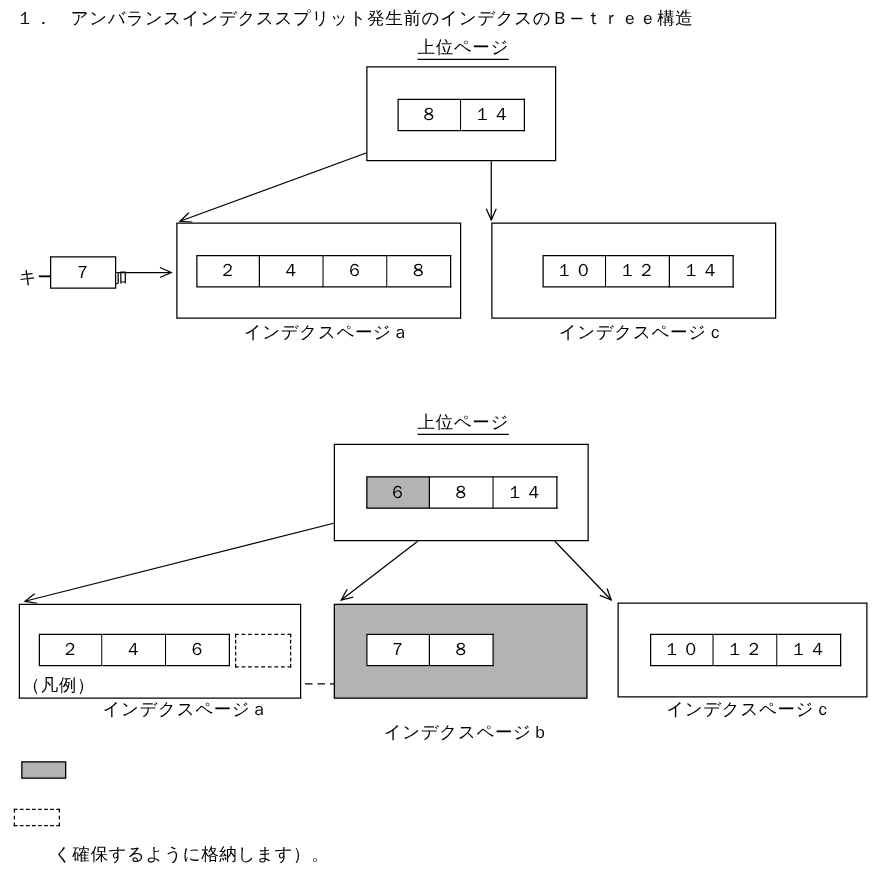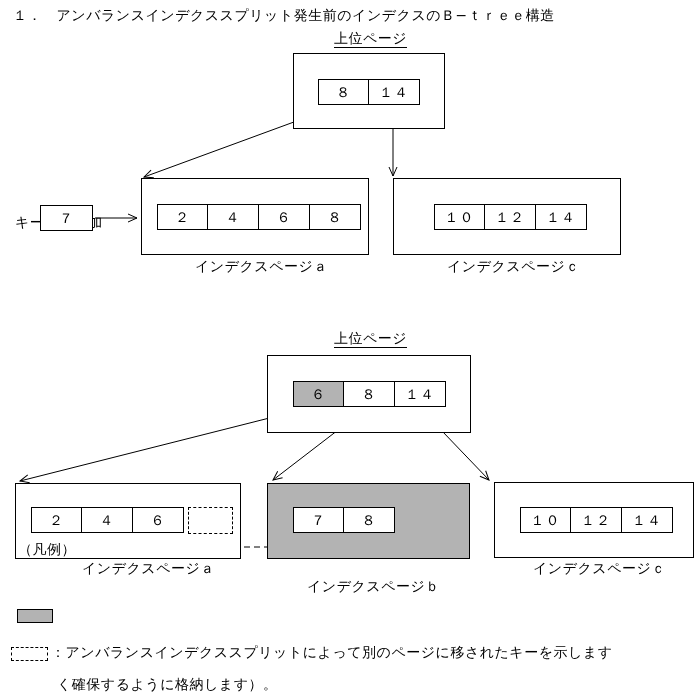--- a/index.html
+++ b/index.html
@@ -112,16 +112,15 @@
     <div class="cell">１２</div>
     <div class="cell">１４</div>
   </div>
   <div class="abs" style="left:533px;top:561px;">インデクスページｃ</div>
 
   <div class="abs" style="left:18px;top:542px;">（凡例）</div>
 
   <div class="swatch gray" style="left:17px;top:609px;width:36px;height:14px;"></div>
 
   <div class="swatch dashed" style="left:11px;top:647px;width:37px;height:14px;"></div>
-  <div class="abs" style="left:51px;top:645px;">：アンバランスインデクススプリットによって別のページに移されたキーを示します</div>
-  <div class="abs" style="left:57px;top:677px;">く確保するように格納します）。</div>
+  <div class="abs" style="left:43px;top:677px;">く確保するように格納します）。</div>
 
 </div>
 
 </body></html>

